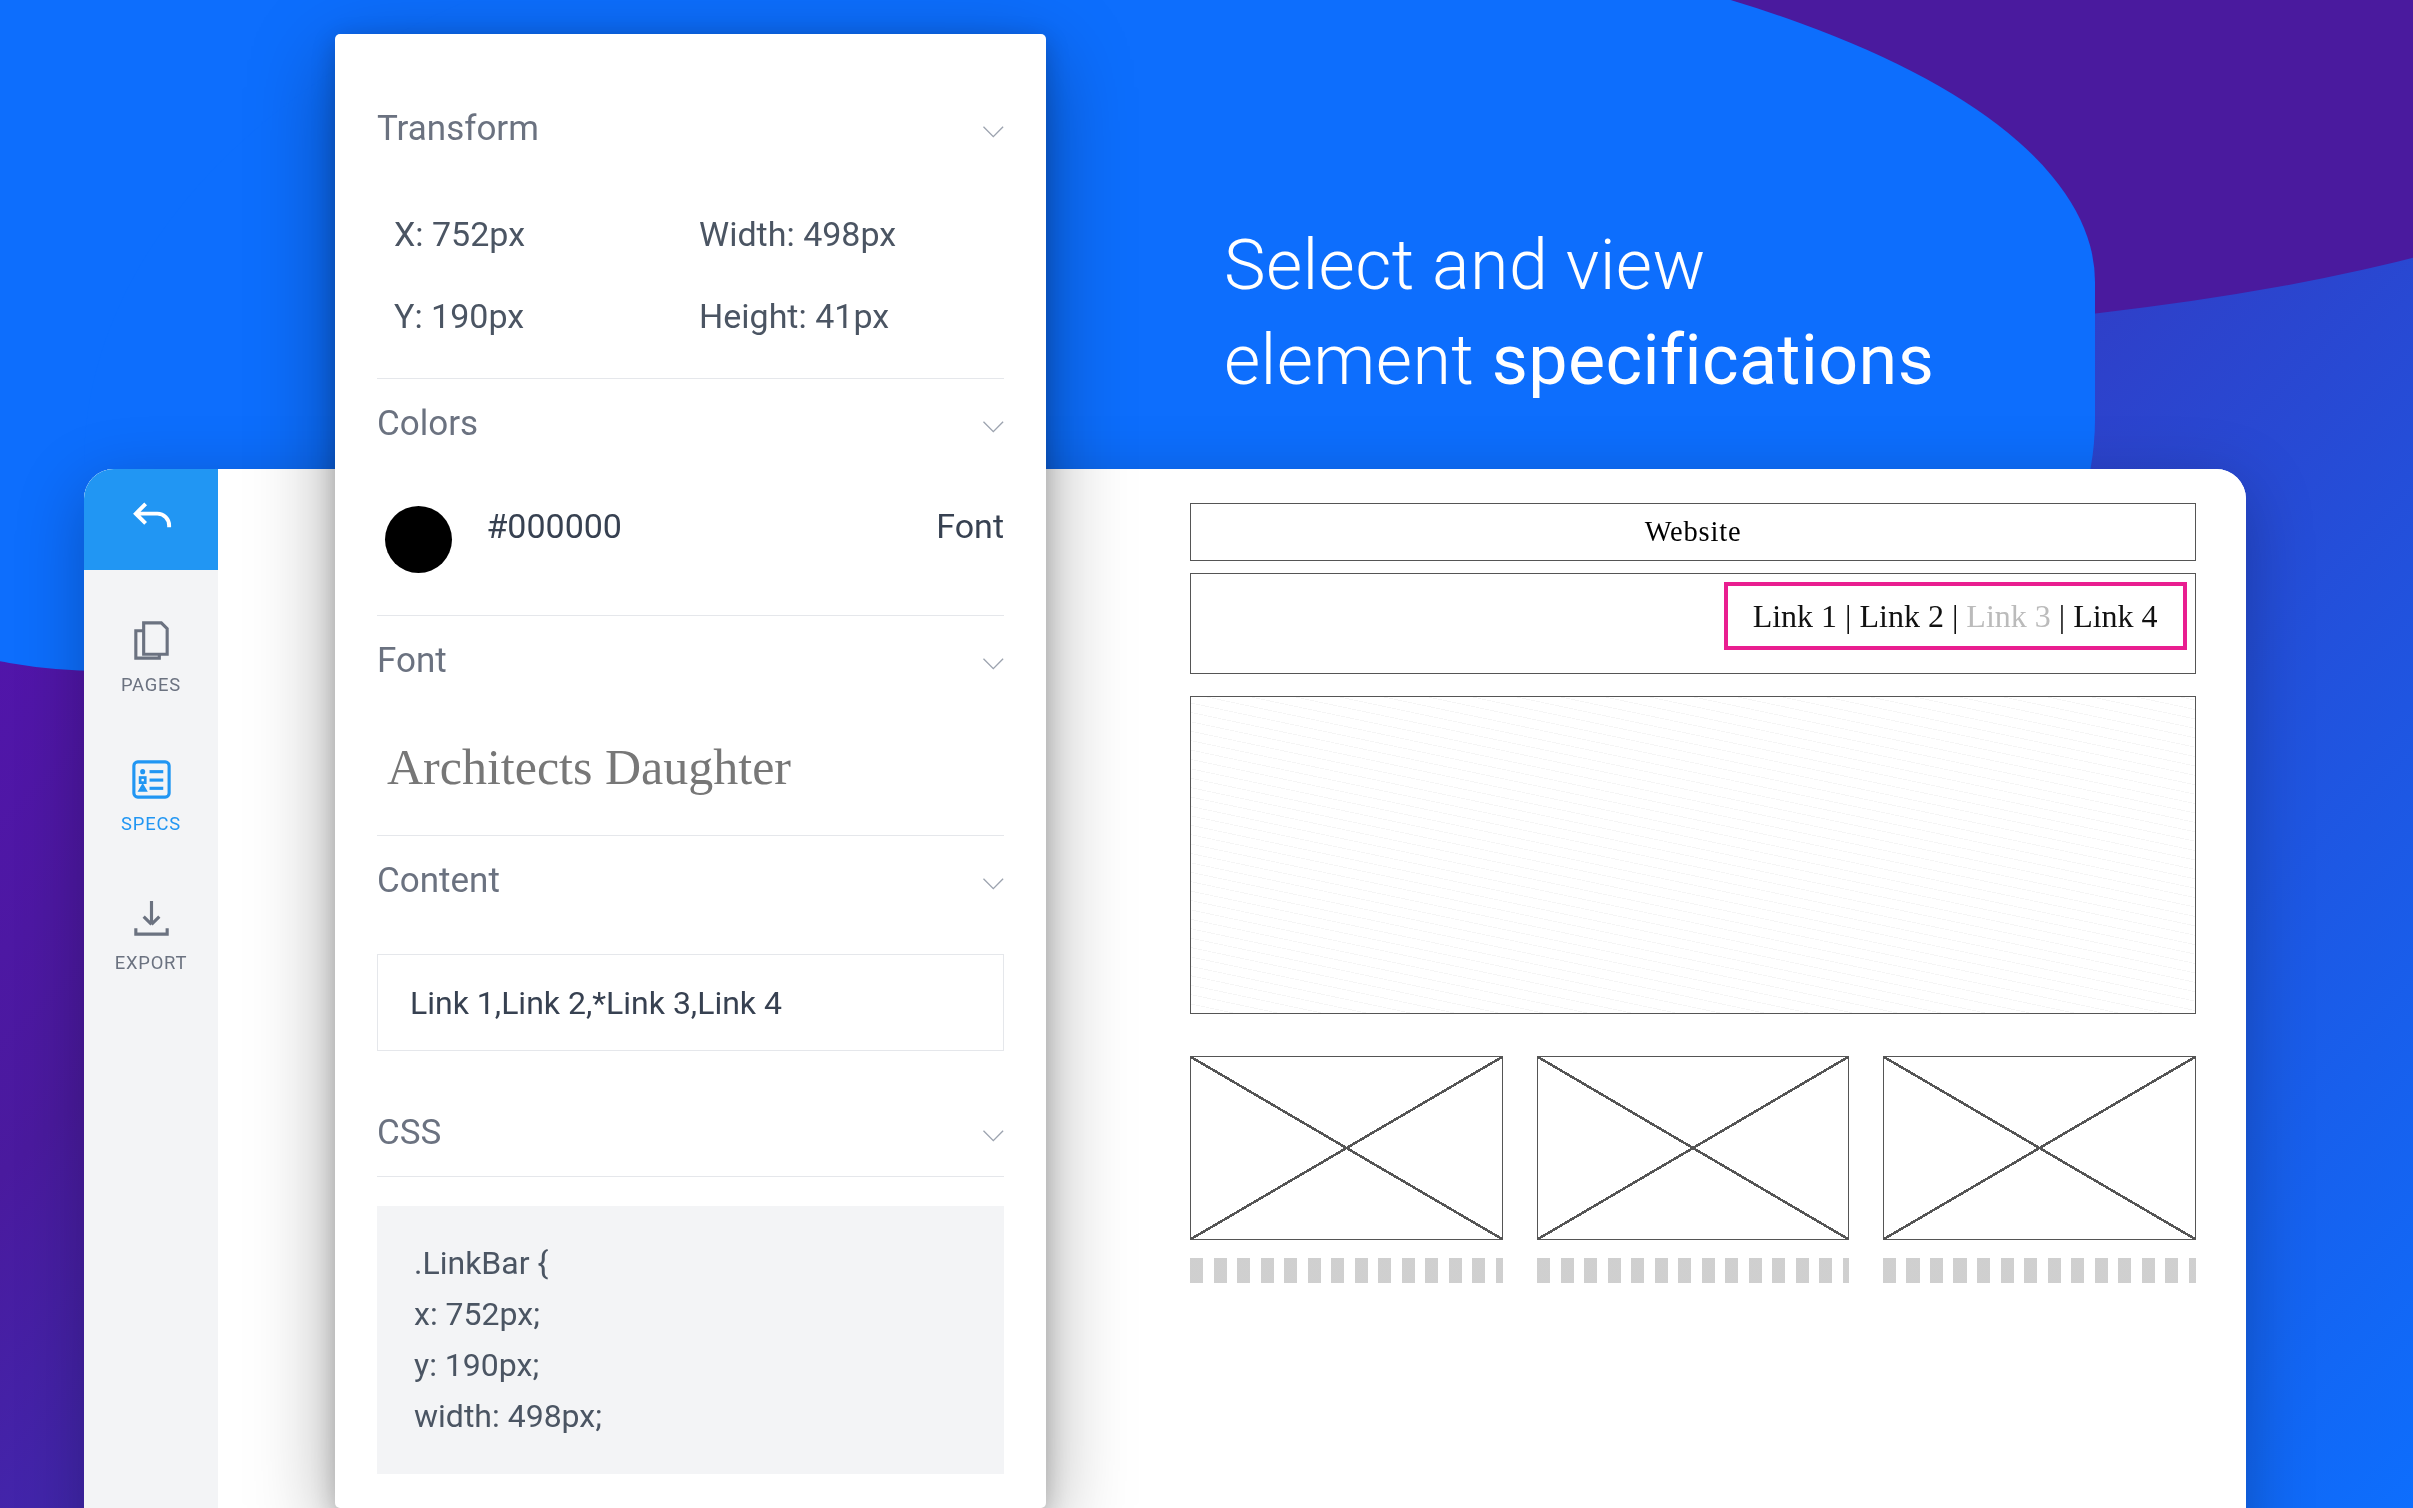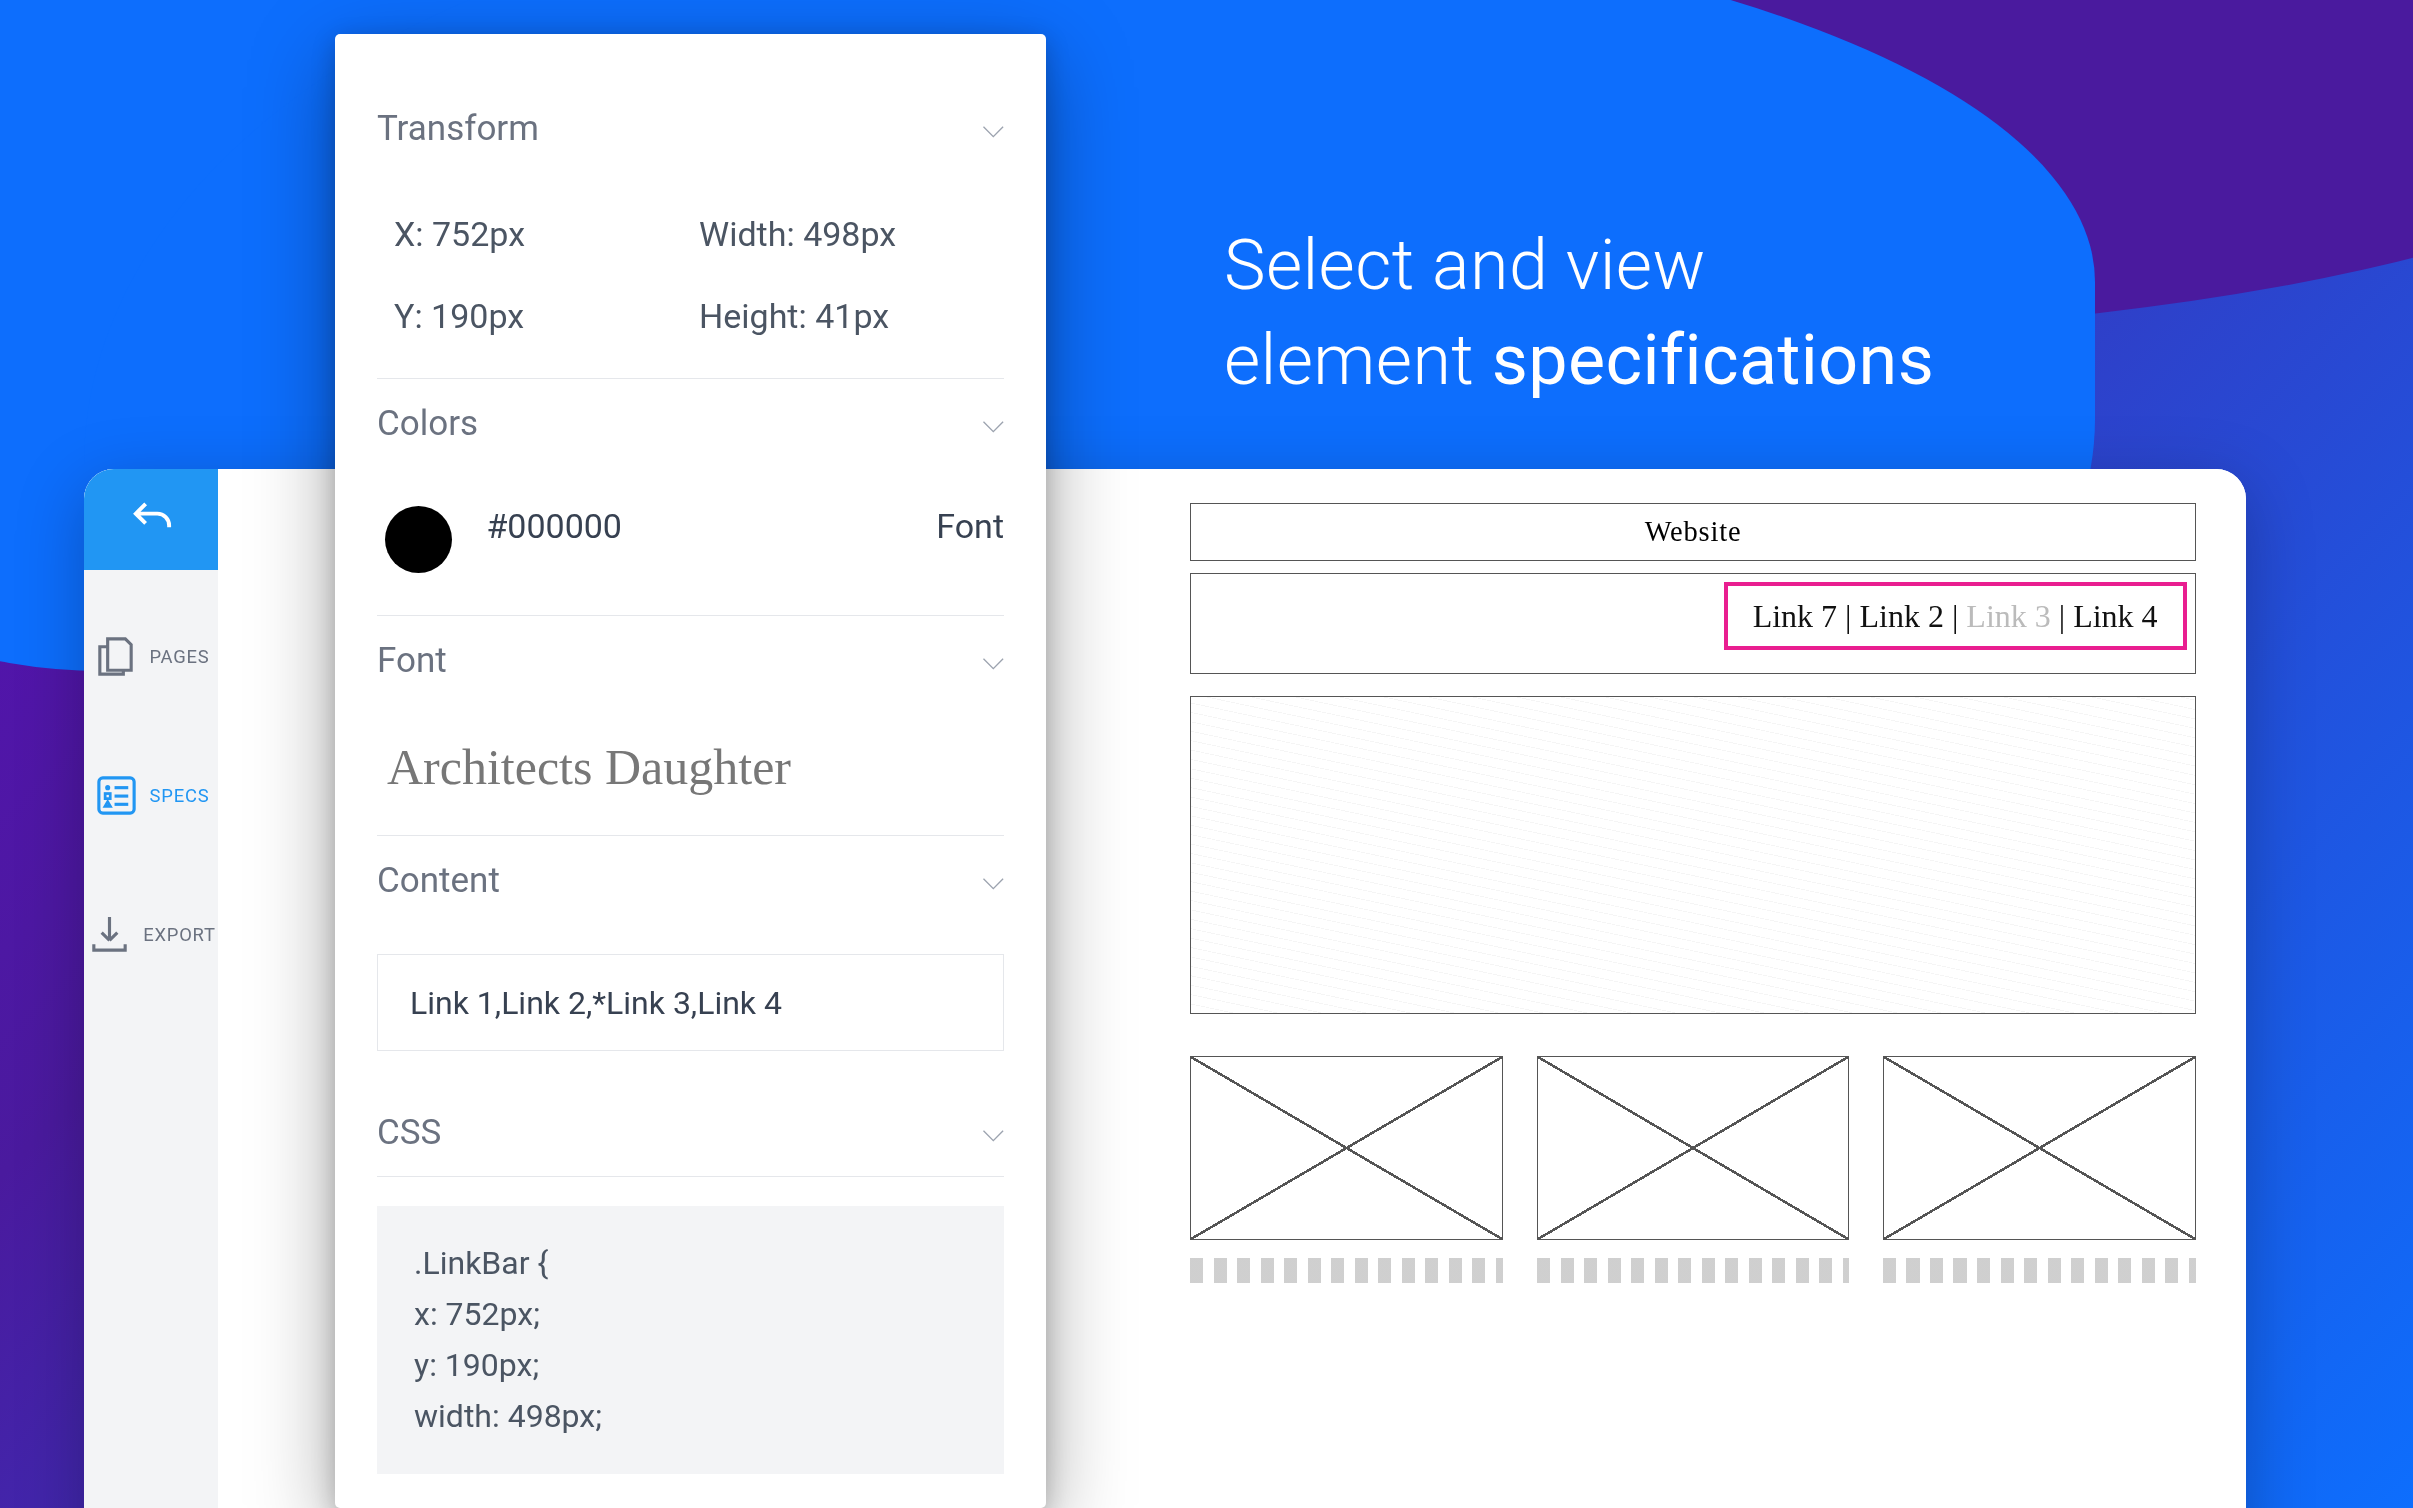--- a/index.html
+++ b/index.html
@@ -65,21 +65,21 @@
   .rail {
     position: absolute;
     left: 0; top: 0; bottom: 0;
     width: 134px;
     background: #f3f4f6;
     display: flex; flex-direction: column;
     align-items: center;
   }
   .rail-btn {
     width: 100%; height: 122px;
-    display: flex; flex-direction: row;
+    display: flex; flex-direction: column;
     align-items: center; justify-content: center;
     gap: 10px;
     font-size: 20px;
     color: #6b7280;
     cursor: pointer;
   }
   .rail-btn.undo {
     background: #2196f3;
     color: #fff;
     height: 101px;
@@ -256,21 +256,21 @@
         </svg>
       <span class="rail-label">EXPORT</span>
     </div>
   </div>
 
   <div class="canvas">
     <div class="wire">
       <div class="wire-title">Website</div>
       <div class="wire-topbar">
         <div class="linkbar">
-          <span>Link 7</span> |
+          <span>Link 1</span> |
           <span>Link 2</span> |
           <span class="muted">Link 3</span> |
           <span>Link 4</span>
         </div>
       </div>
       <div class="wire-hero"></div>
       <div class="wire-row">
         <div class="wire-col">
           <div class="wire-img"></div>
           <div class="wire-text"></div>

